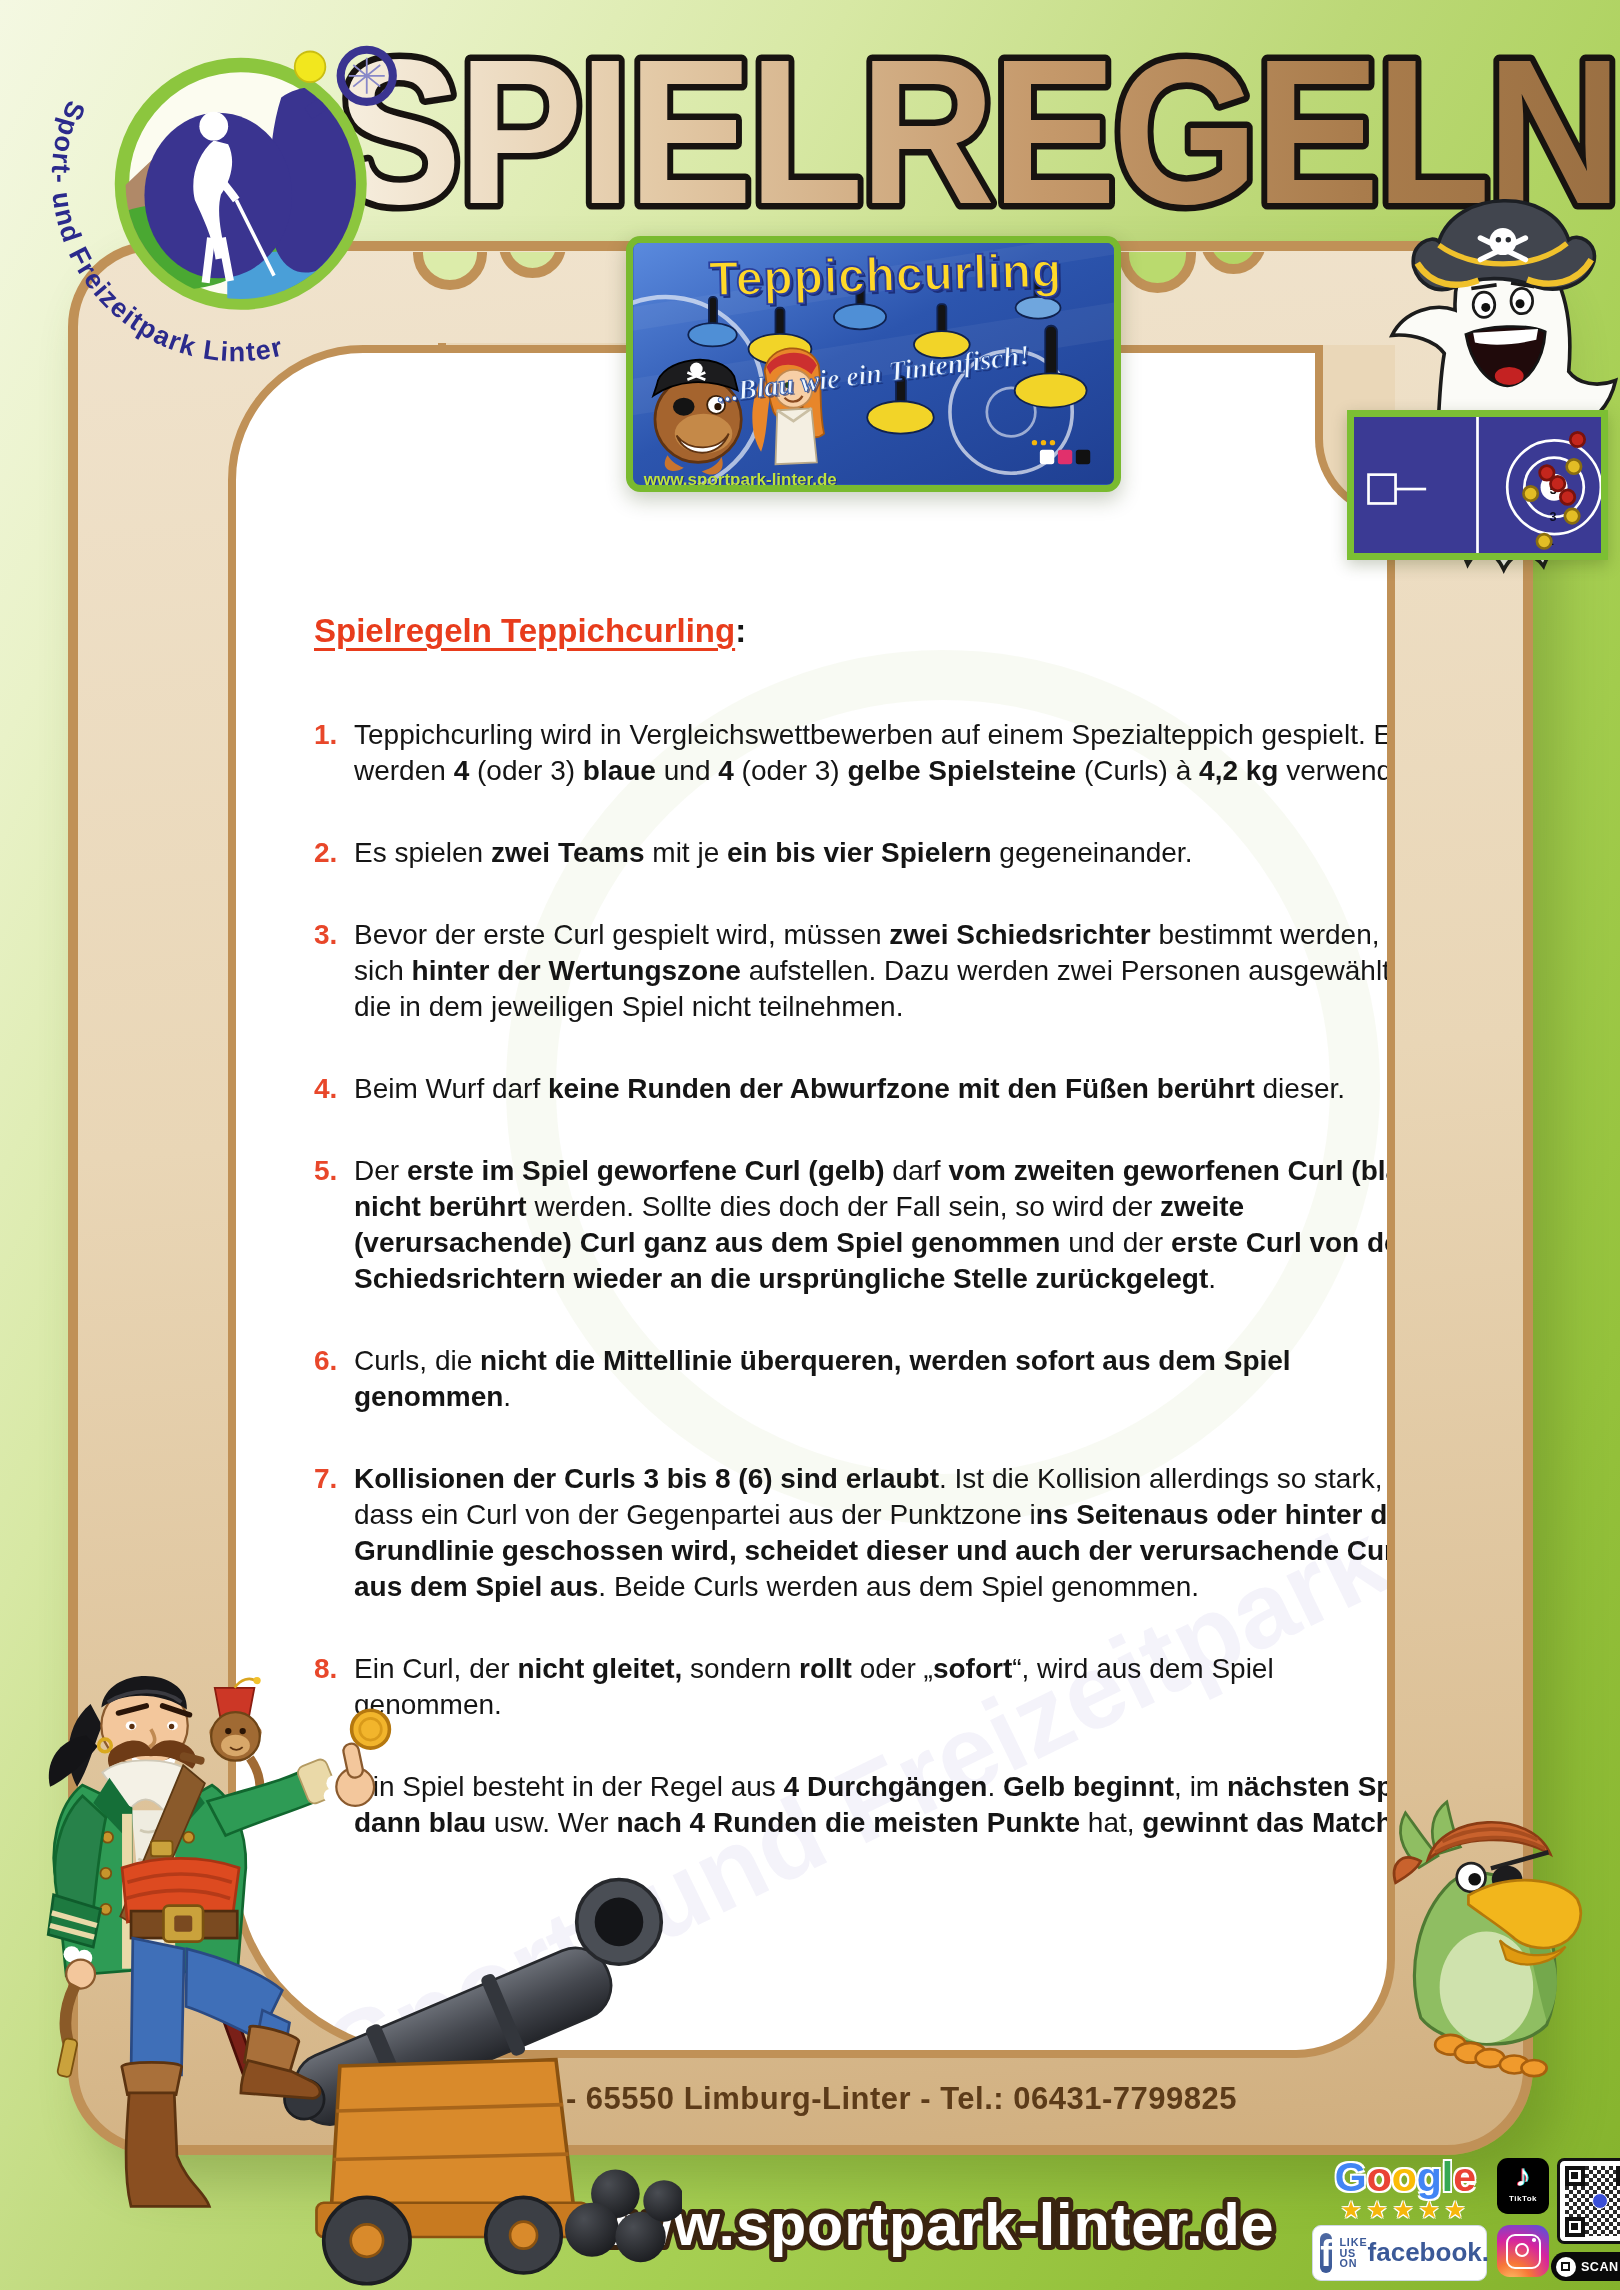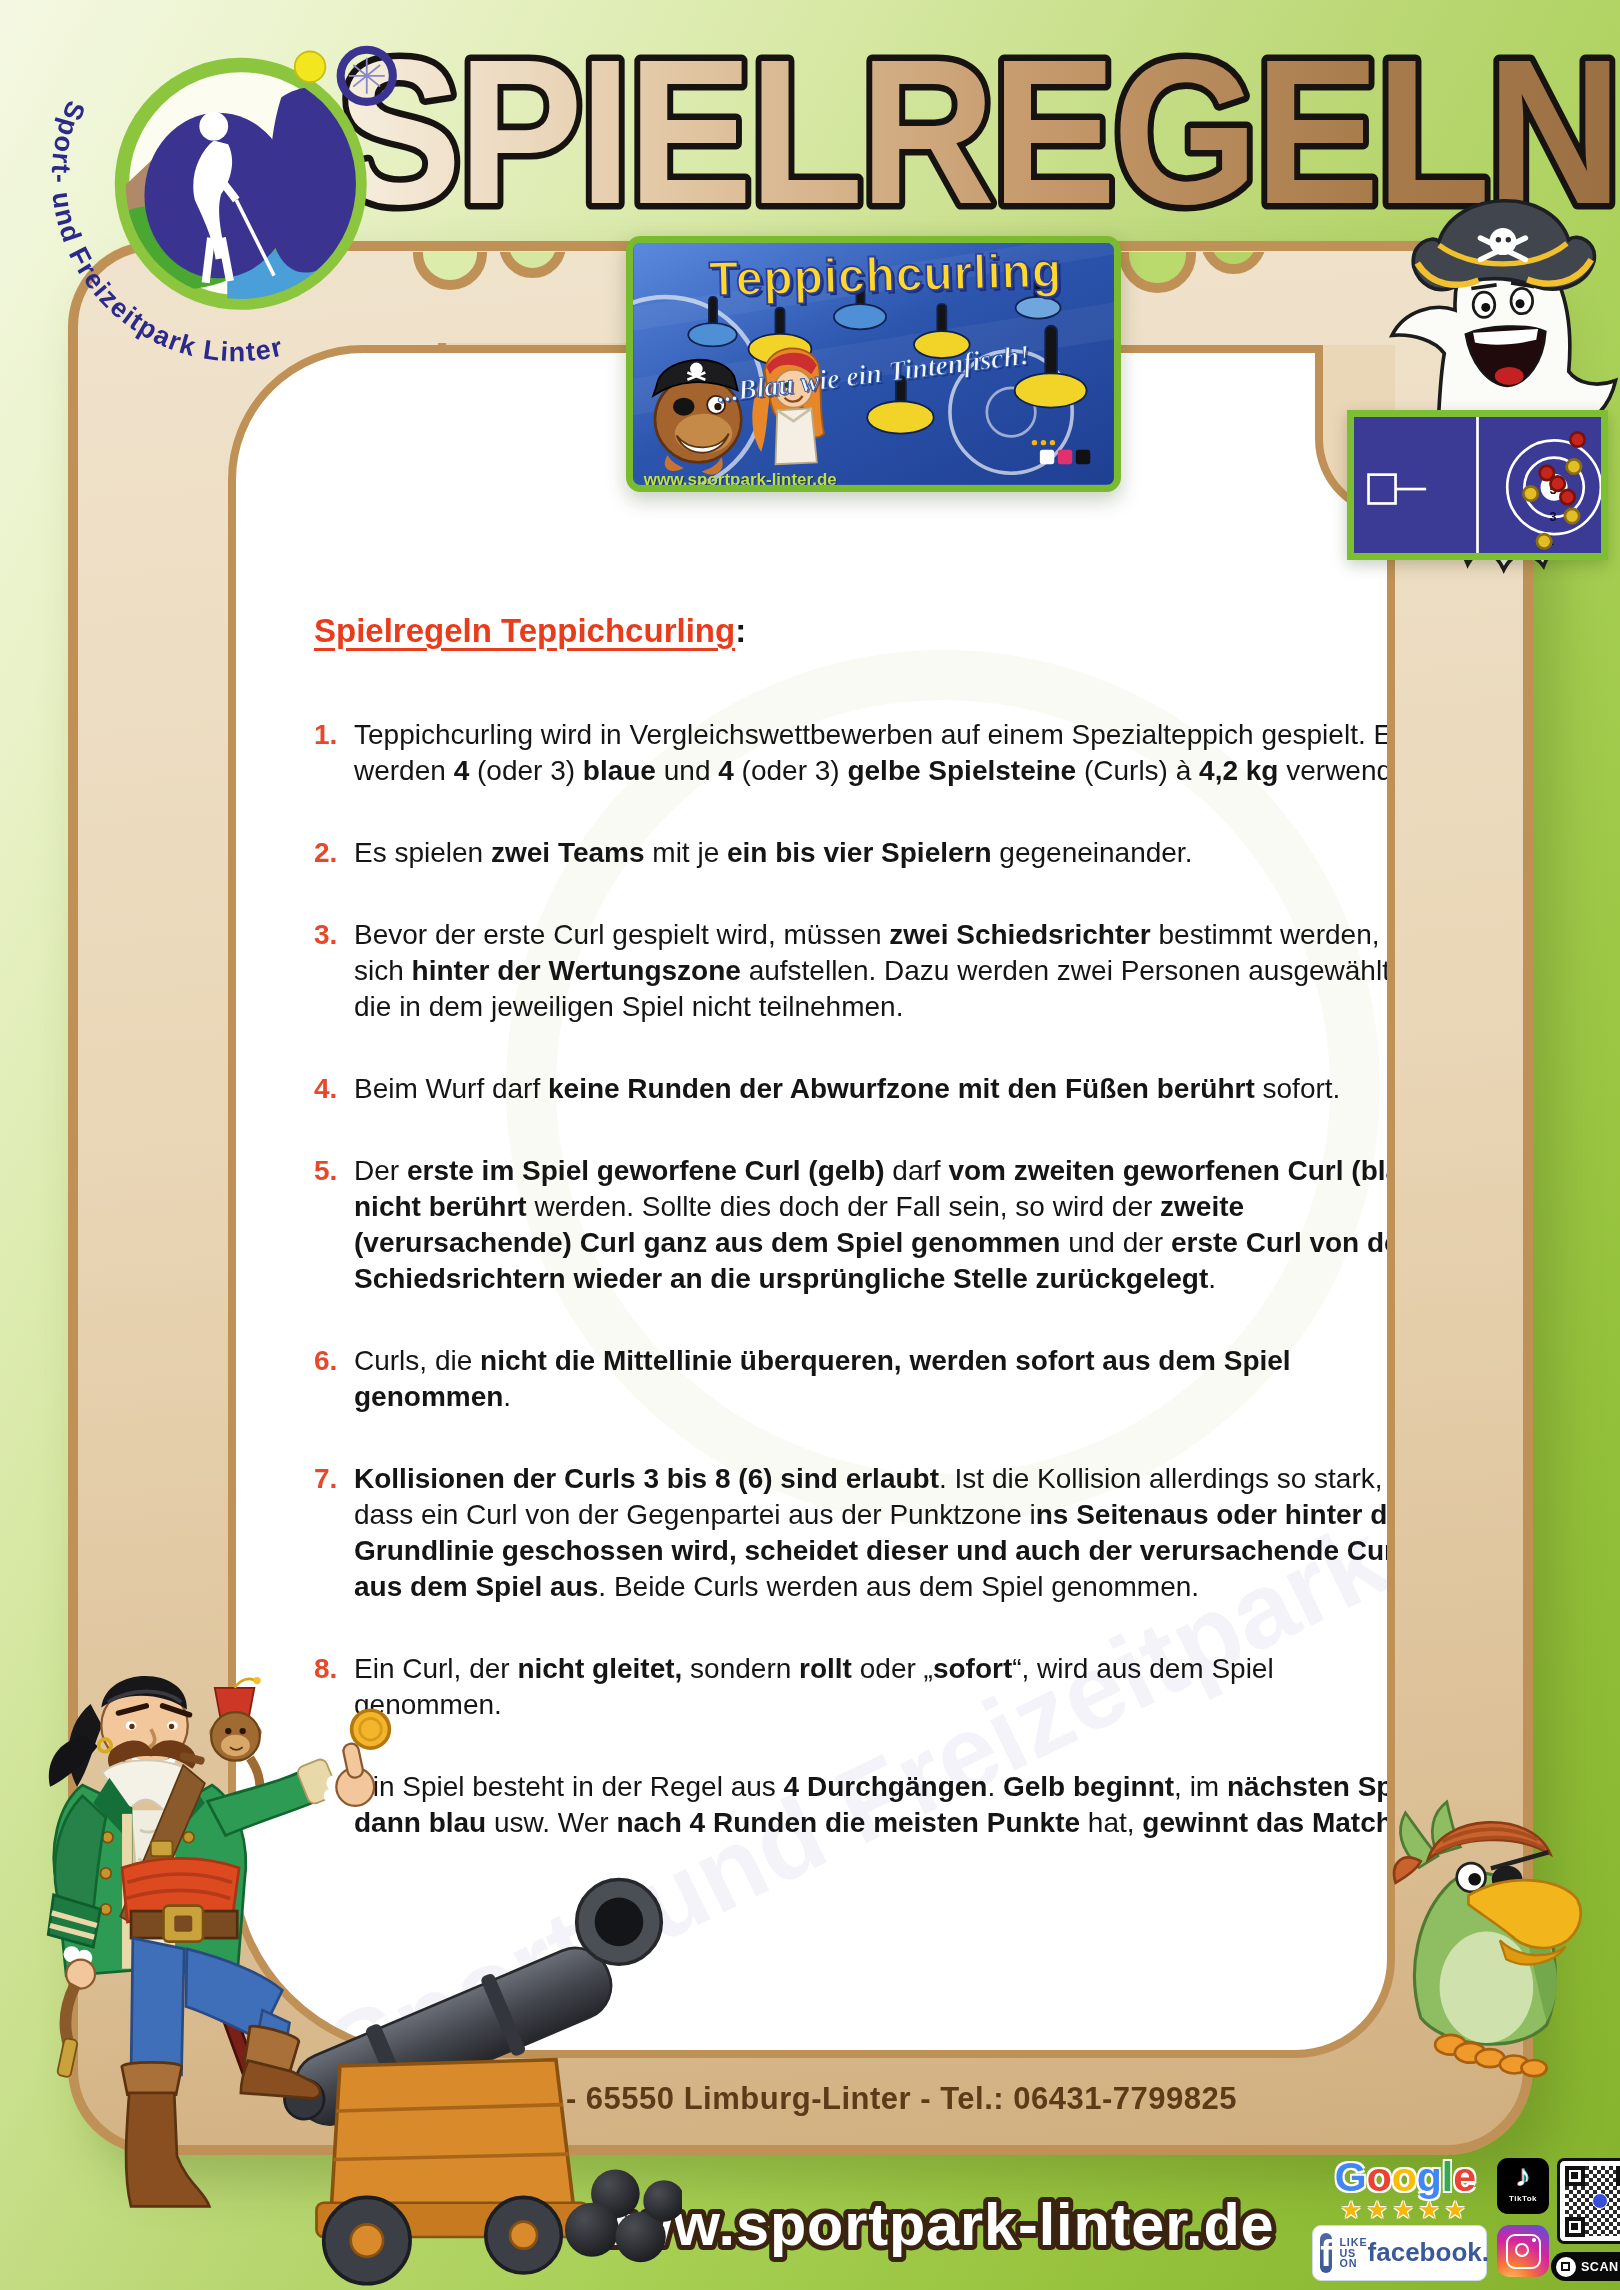--- a/index.html
+++ b/index.html
@@ -130,21 +130,21 @@
           <div class="rule">
             <span class="rnum">2.</span>
             <span class="rbody"><span>Es spielen </span><b>zwei Teams</b><span> mit je </span><b>ein bis vier Spielern</b><span> gegeneinander.</span></span>
           </div>
           <div class="rule">
             <span class="rnum">3.</span>
             <span class="rbody"><span>Bevor der erste Curl gespielt wird, müssen </span><b>zwei Schiedsrichter</b><span> bestimmt werden, die sich </span><b>hinter der Wertungszone</b><span> aufstellen. Dazu werden zwei Personen ausgewählt, die in dem jeweiligen Spiel nicht teilnehmen.</span></span>
           </div>
           <div class="rule">
             <span class="rnum">4.</span>
-            <span class="rbody"><span>Beim Wurf darf </span><b>keine Runden der Abwurfzone mit den Füßen berührt</b><span> sofort.</span></span>
+            <span class="rbody"><span>Beim Wurf darf </span><b>keine Runden der Abwurfzone mit den Füßen berührt</b><span> dieser.</span></span>
           </div>
           <div class="rule">
             <span class="rnum">5.</span>
             <span class="rbody"><span>Der </span><b>erste im Spiel geworfene Curl (gelb)</b><span> darf </span><b>vom zweiten geworfenen Curl (blau) nicht berührt</b><span> werden. Sollte dies doch der Fall sein, so wird der </span><b>zweite (verursachende) Curl ganz aus dem Spiel genommen</b><span> und der </span><b>erste Curl von den Schiedsrichtern wieder an die ursprüngliche Stelle zurückgelegt</b><span>.</span></span>
           </div>
           <div class="rule">
             <span class="rnum">6.</span>
             <span class="rbody"><span>Curls, die </span><b>nicht die Mittellinie überqueren, werden sofort aus dem Spiel genommen</b><span>.</span></span>
           </div>
           <div class="rule">

